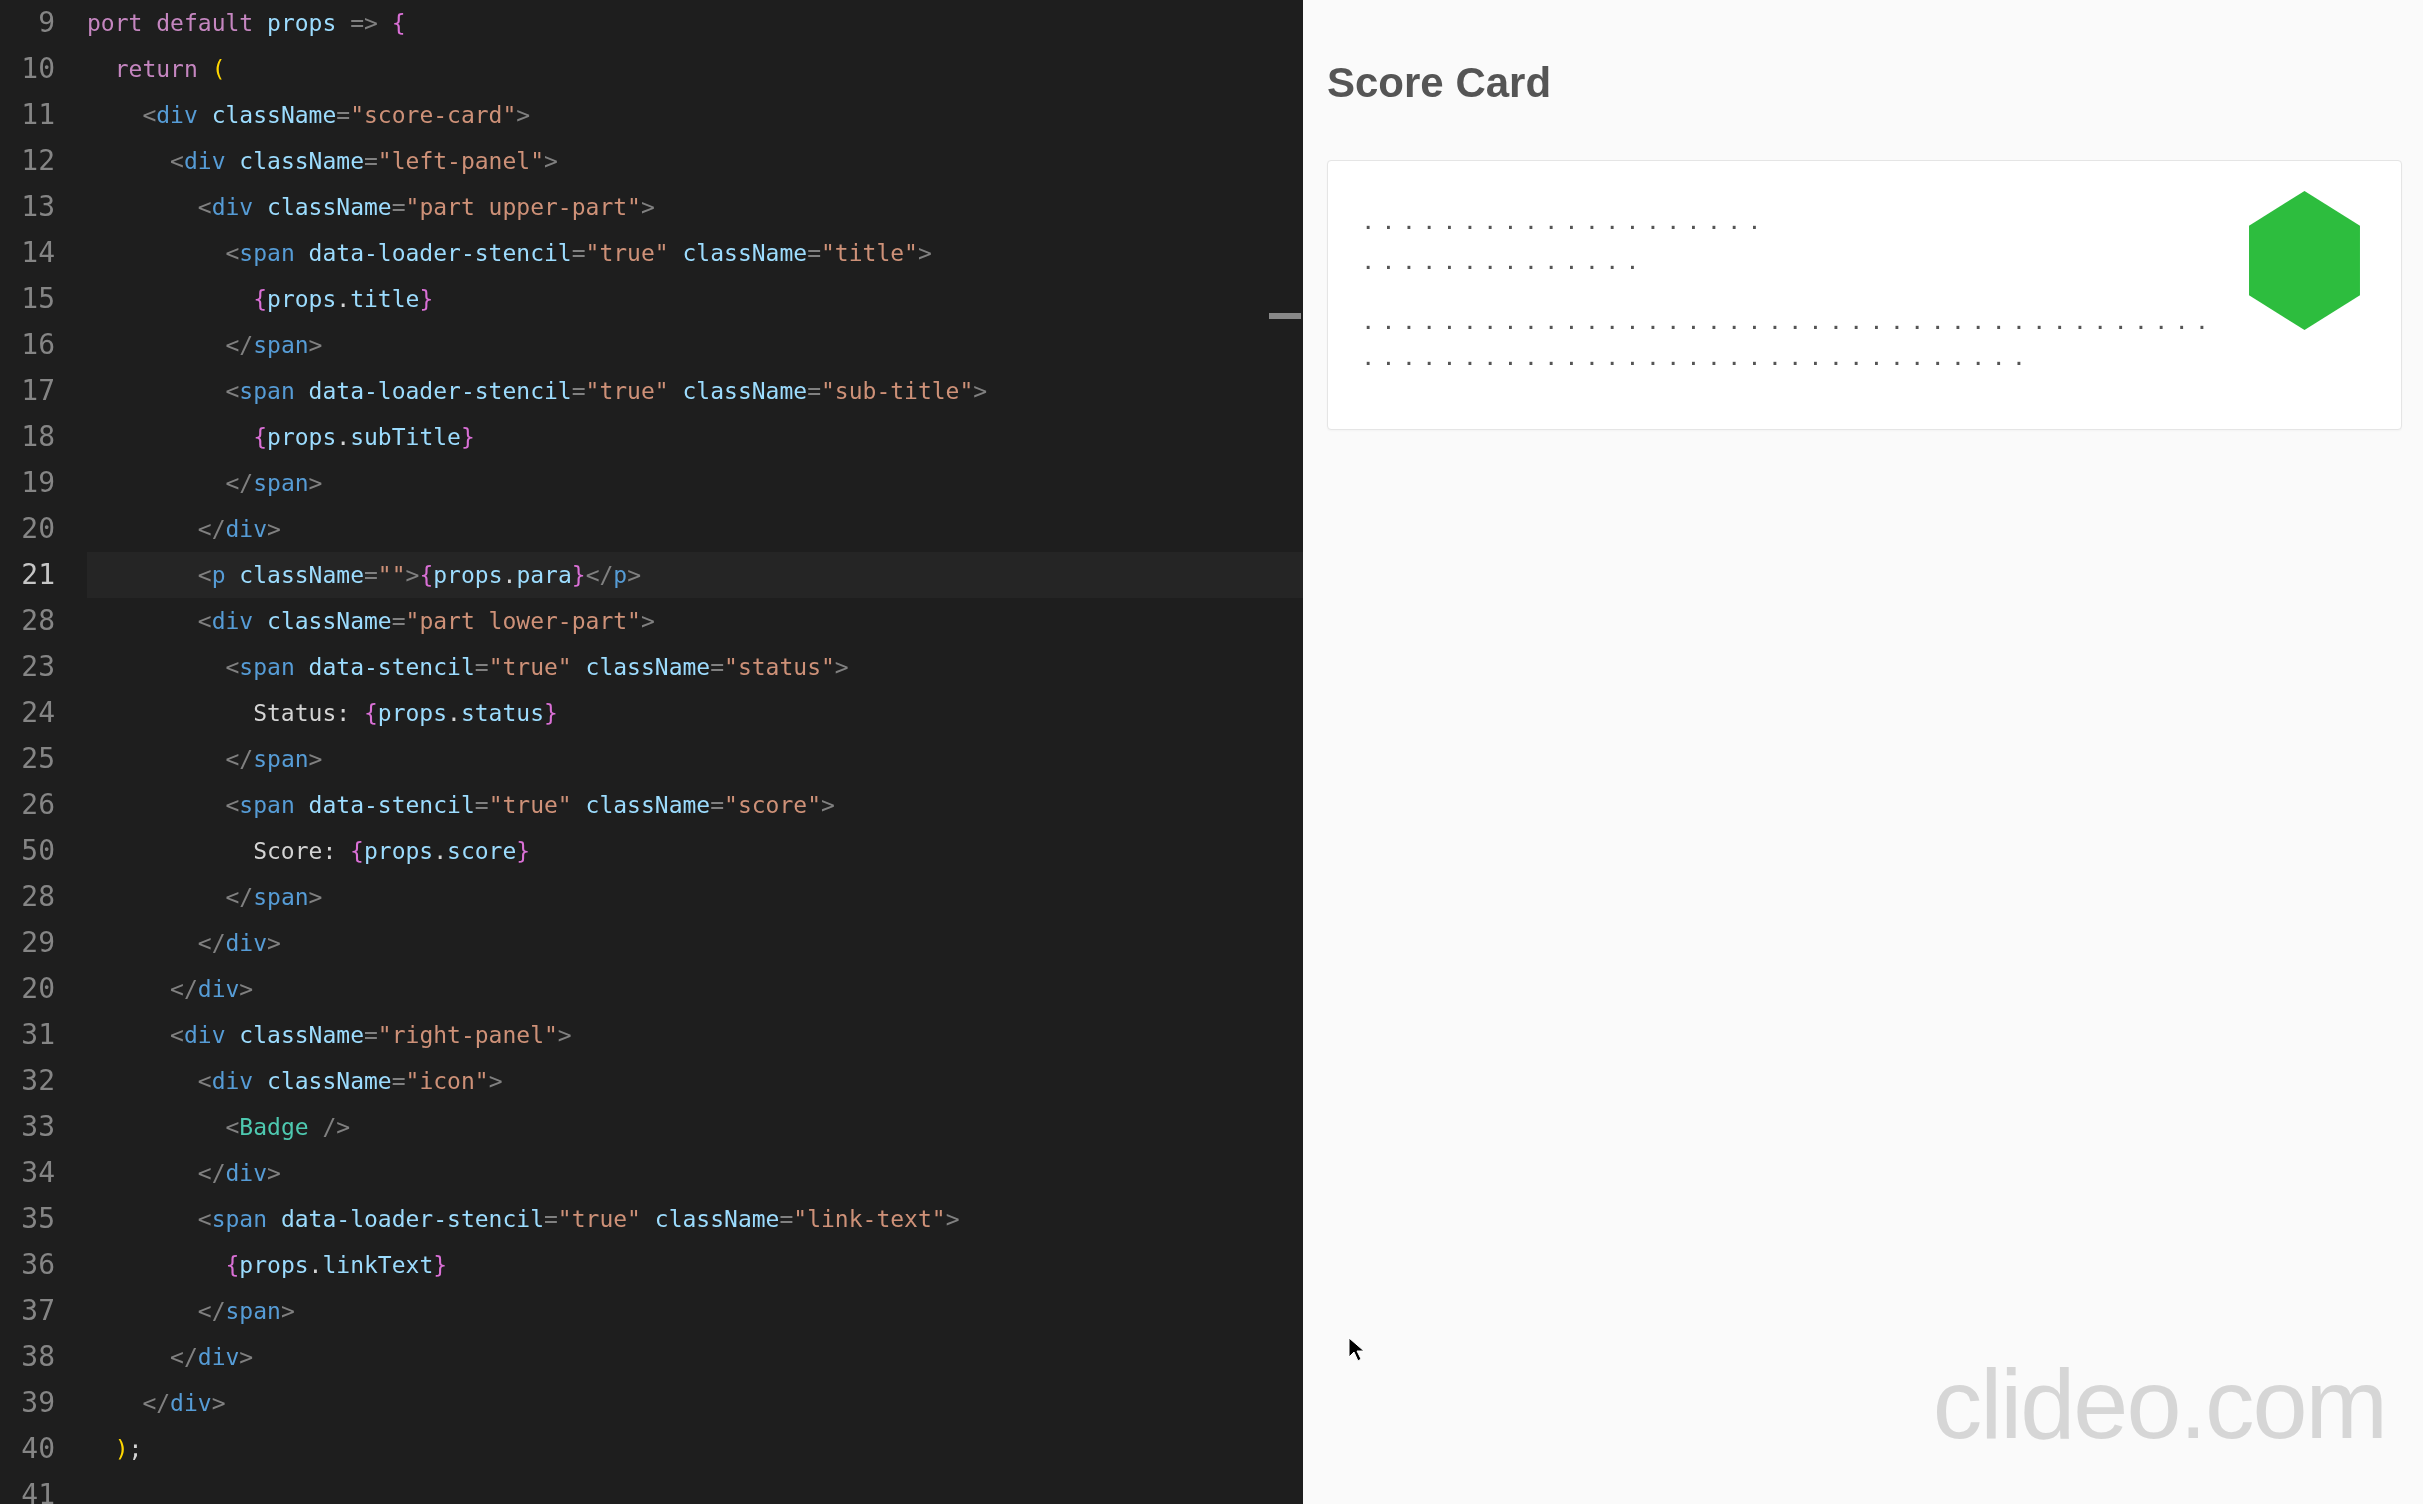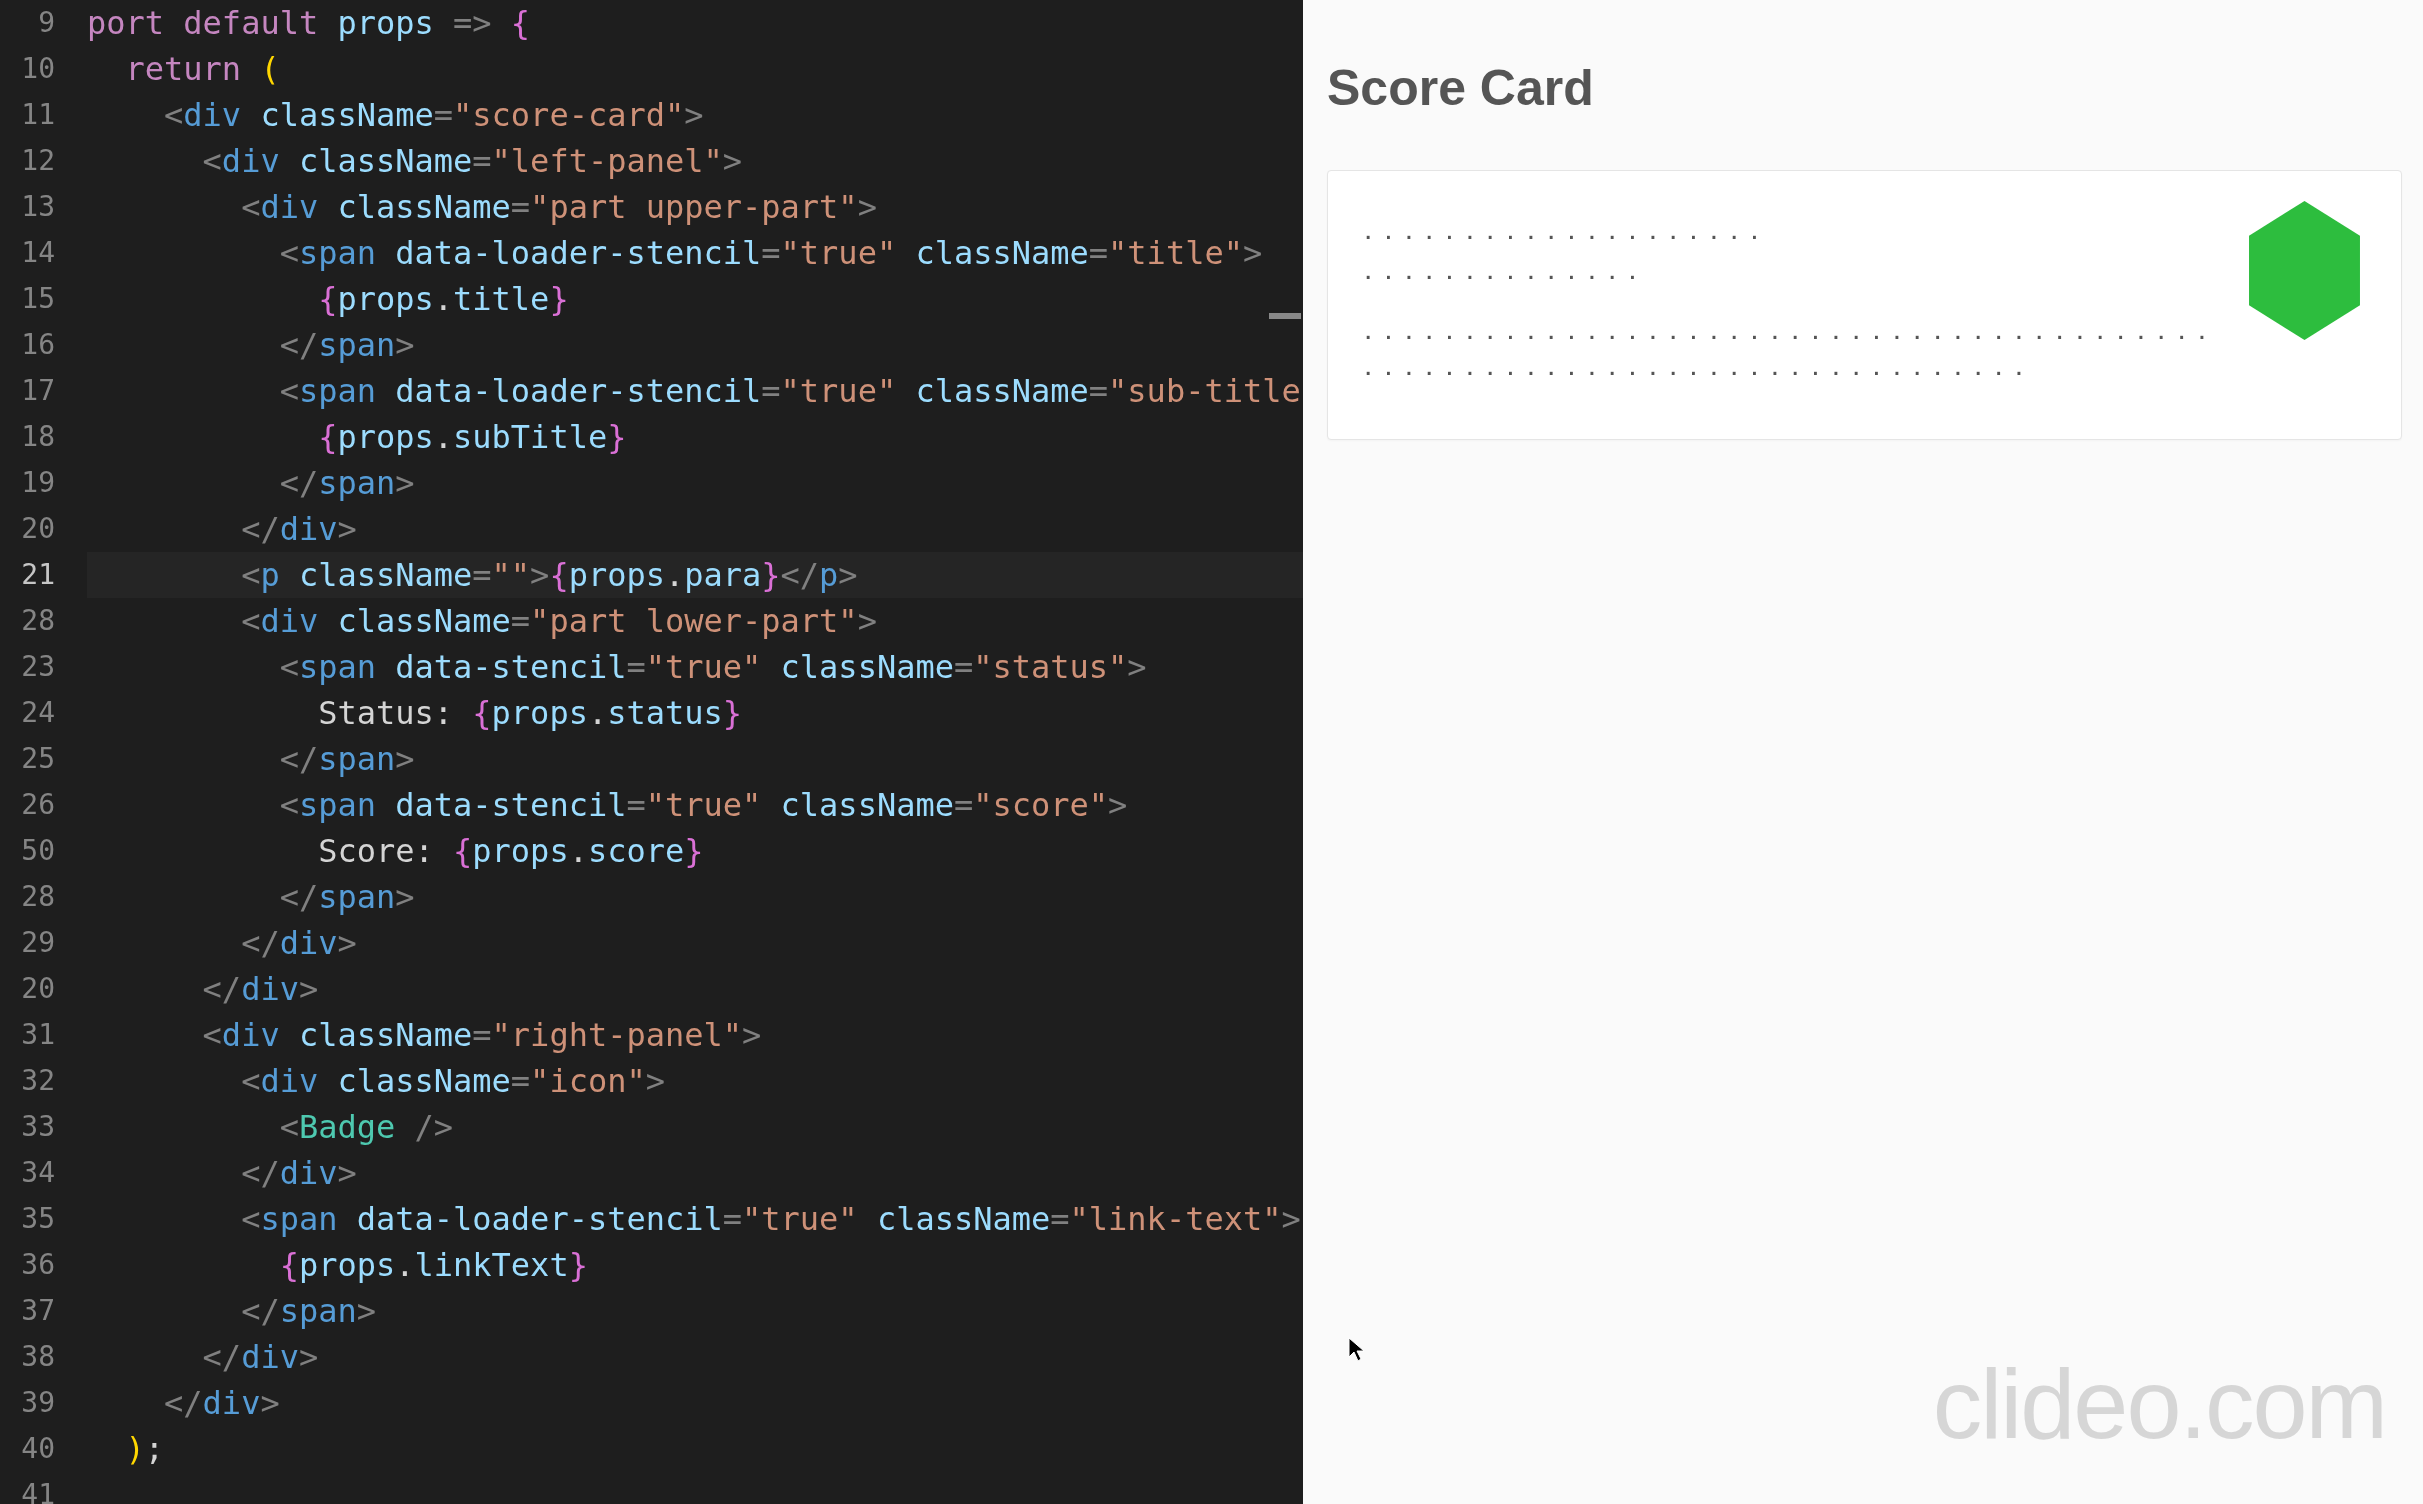--- a/index.html
+++ b/index.html
@@ -25,21 +25,21 @@
   text-align: right;
   color: #858585;
   font-size: 28px;
   line-height: 46px;
   padding-right: 32px;
 }
 .gutter .line-num { display: block; }
 .gutter .line-num.current { color: #c6c6c6; }
 .code {
   flex: 1;
-  font-size: 32px;
+  font-size: 23px;
   line-height: 46px;
   white-space: pre;
   color: #d4d4d4;
   overflow: hidden;
 }
 .code-line { position: relative; }
 .code-line.current-line {
   background: rgba(255,255,255,0.03);
 }
 .kw { color: #c586c0; }
@@ -64,21 +64,21 @@
 
 .preview-pane {
   flex: 1;
   background: #fafafa;
   height: 100%;
   padding: 59px 22px 0 24px;
   font-family: -apple-system, "Helvetica Neue", Arial, sans-serif;
   position: relative;
 }
 .preview-title {
-  font-size: 50px;
+  font-size: 42px;
   font-weight: 700;
   color: #555;
   margin-bottom: 53px;
 }
 .score-card {
   background: #ffffff;
   border: 1px solid #e5e5e5;
   border-radius: 4px;
   padding: 40px 36px 30px 36px;
   position: relative;

